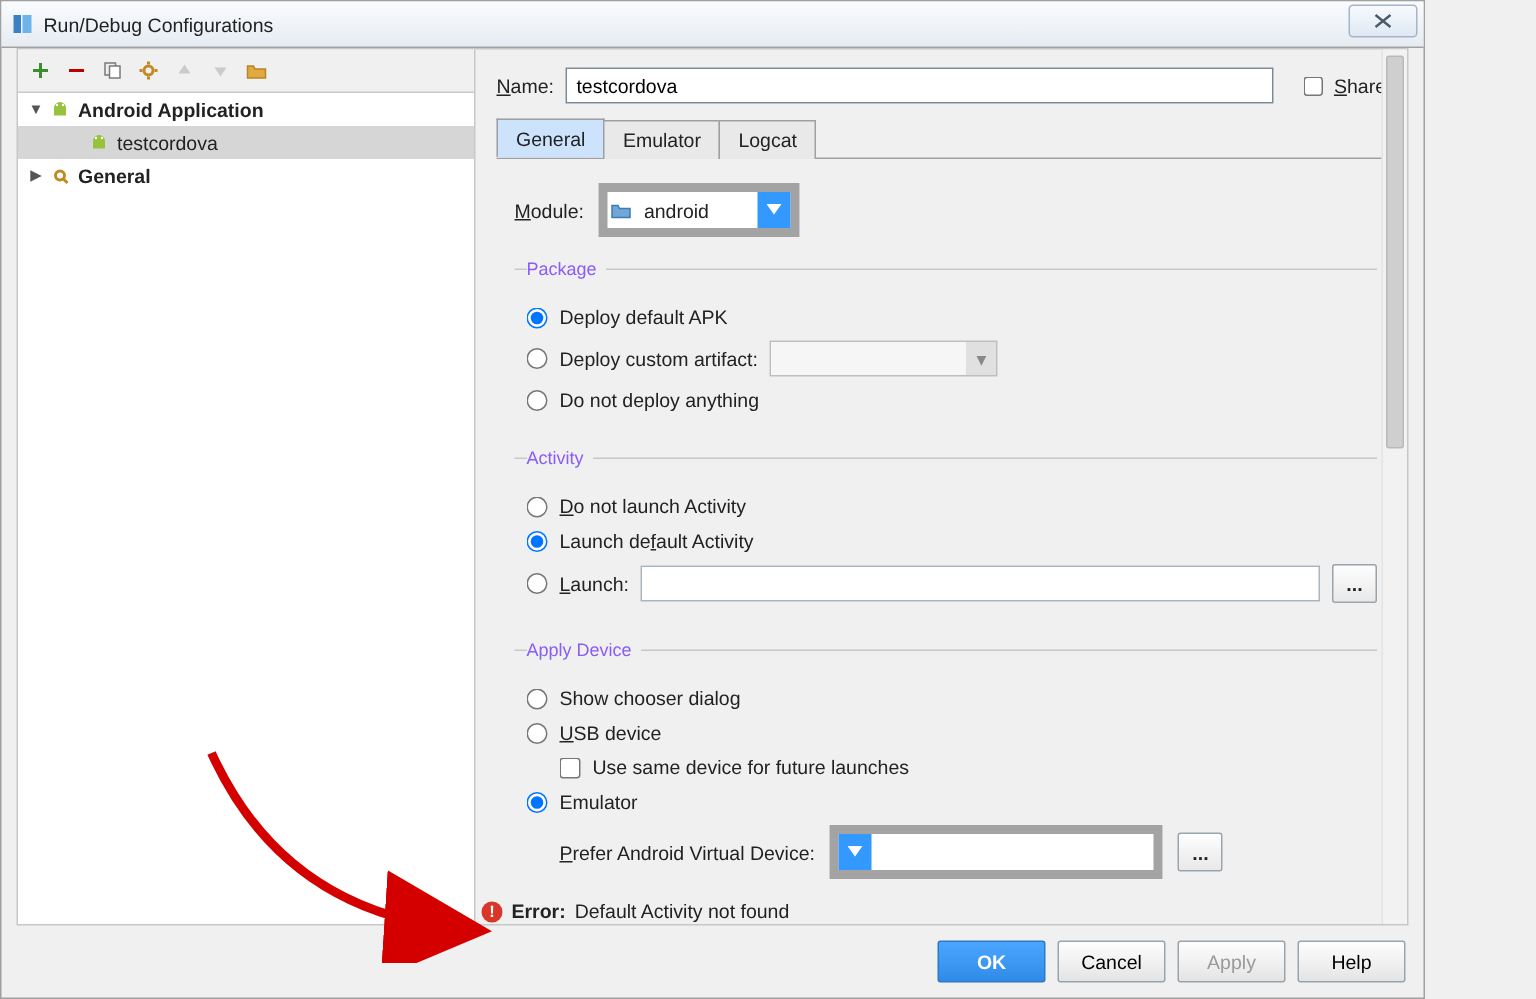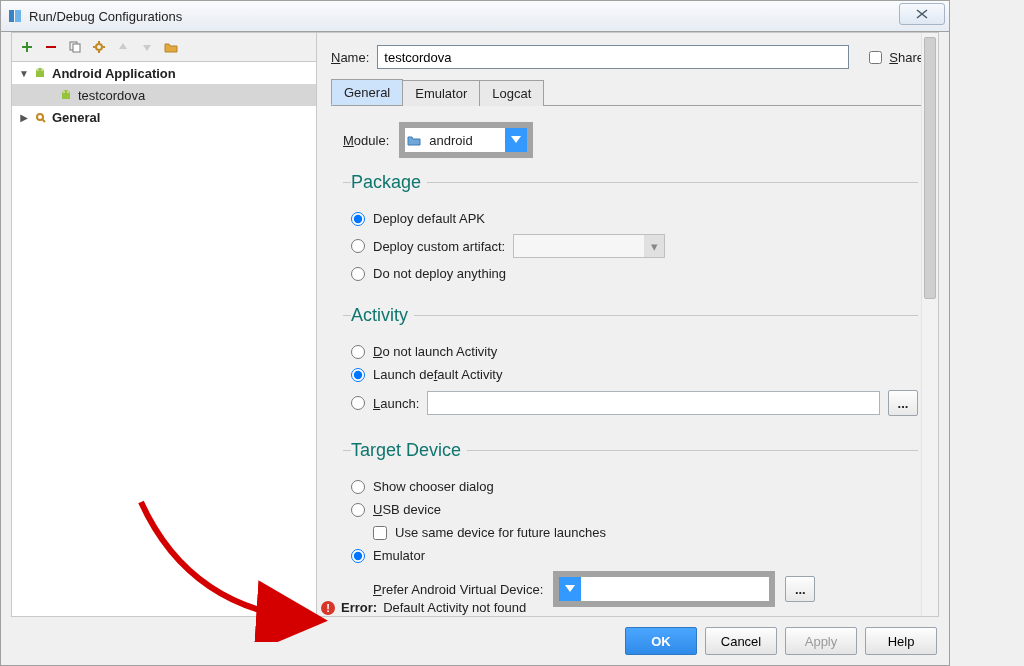--- a/index.html
+++ b/index.html
@@ -45,21 +45,21 @@
   .tabs{display:flex;border-bottom:1px solid var(--border);margin-top:2px;}
   .tab{padding:5px 12px 4px;border:1px solid var(--border);border-bottom:none;margin-right:-1px;background:var(--tab-unselected);cursor:pointer;position:relative;top:1px;}
   .tab.active{background:var(--tab-selected);border-bottom:1px solid var(--tab-selected);top:0;}
   .tabpanel{flex:1;border-top:none;padding:10px 6px 6px 12px;overflow:auto;position:relative;}
   .form-row{display:flex;align-items:center;gap:10px;margin:6px 0 14px;}
   .combo{display:inline-flex;align-items:center;border:6px solid #a3a3a3;background:#fff;height:24px;}
   .combo .ico{width:18px;display:inline-flex;align-items:center;justify-content:center;}
   .combo .val{padding:0 6px;min-width:70px;}
   .combo .drop{width:22px;height:24px;background:var(--blue);display:inline-flex;align-items:center;justify-content:center;color:#fff;cursor:pointer;}
   fieldset{border:none;border-top:1px solid var(--border-light);margin:10px 0 16px 0;padding:10px 0 0 8px;}
-  legend{padding:0 6px 0 0;font-size:18px;color:#0f766e;}
+  legend{padding:0 6px 0 0;font-size:12px;color:#8b5cf6;}
   .opt{display:flex;align-items:center;gap:8px;margin:8px 0;}
   .opt input[type=radio],.opt input[type=checkbox]{margin:0;width:14px;height:14px;}
   .small-combo{display:inline-flex;align-items:center;border:1px solid #bfbfbf;background:#f6f6f6;height:22px;min-width:150px;}
   .small-combo .drop{width:20px;height:22px;background:#e0e0e0;display:inline-flex;align-items:center;justify-content:center;color:#888;}
   .line-input{border:1px solid #aab4bf;background:#fff;height:24px;box-sizing:border-box;padding:2px 6px;}
   .dots-btn{width:28px;height:24px;border:1px solid #9aa4af;background:linear-gradient(#fefefe,#e8e8e8);display:inline-flex;align-items:center;justify-content:center;cursor:pointer;font-weight:bold;border-radius:2px;}
   .subopt{margin-left:22px;}
   .prefer-row{margin:6px 0 0 22px;display:flex;align-items:center;gap:10px;}
   .scrollbar{position:absolute;right:0;top:0;bottom:0;width:16px;background:#f2f2f2;border-left:1px solid #e3e3e3;}
   .scroll-thumb{position:absolute;left:2px;right:2px;top:4px;height:260px;background:#cfcfcf;border:1px solid #b9b9b9;border-radius:2px;}
@@ -240,21 +240,21 @@
             </label>
             <div class="opt" style="align-items:center;">
               <input type="radio" name="act" style="">
               <span><span class="mn">L</span>aunch:</span>
               <input class="line-input" style="flex: 1 1 0%;">
               <span class="dots-btn">...</span>
             </div>
           </fieldset>
 
           <fieldset style="margin-bottom:4px;">
-            <legend>Target Device</legend>
+            <legend>Apply Device</legend>
             <label class="opt">
               <input type="radio" name="tgt" style="">
               <span>Show chooser dialog</span>
             </label>
             <label class="opt">
               <input type="radio" name="tgt" style="">
               <span><span class="mn">U</span>SB device</span>
             </label>
             <label class="opt subopt">
               <input type="checkbox" style="">

